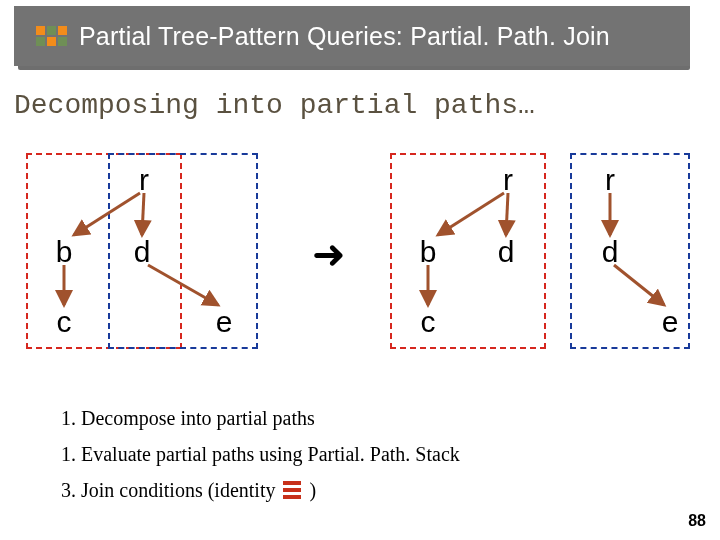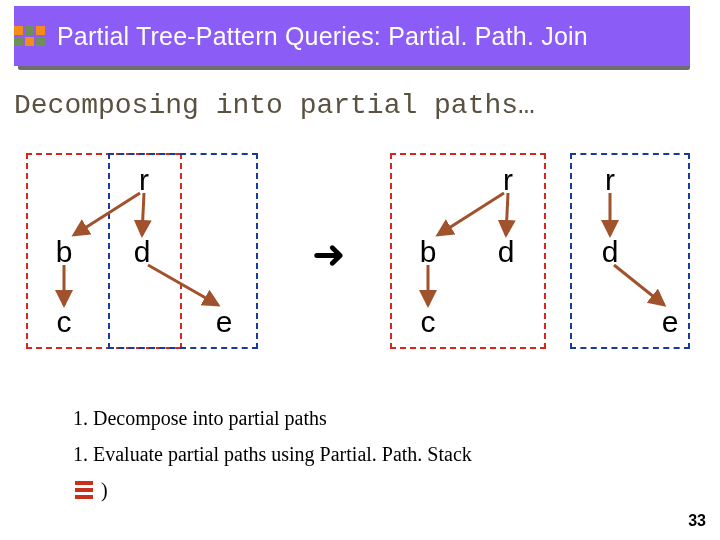--- a/index.html
+++ b/index.html
@@ -15,24 +15,24 @@
     position: absolute;
     left: 18px; top: 10px;
     width: 672px; height: 60px;
     background: #6e6e6e;
     border-radius: 2px;
   }
   .titlebar {
     position: absolute;
     left: 14px; top: 6px;
     width: 676px; height: 60px;
-    background: #8b5cf6;
+    background: #737373;
     display: flex;
     align-items: center;
-    padding-left: 0;
+    padding-left: 22px;
     box-sizing: border-box;
     text-align: right;
   }
   .title-blocks {
     display: flex;
     flex-direction: column;
     gap: 2px;
     margin-right: 12px;
   }
   .trow { display:flex; gap:2px; }
@@ -81,21 +81,21 @@
   }
   svg.edges {
     position: absolute;
     left: 0; top: 0;
     width: 670px; height: 220px;
     overflow: visible;
   }
 
   .steps {
     position: absolute;
-    left: 73px;
+    left: 61px;
     top: 400px;
     font-family: "Comic Sans MS", "Segoe Script", cursive;
     font-size: 20px;
     color: #000;
     line-height: 1.8;
   }
   .steps .step { display: flex; align-items: center; gap: 6px; }
   .equiv-icon {
     display: inline-flex;
     flex-direction: column;
@@ -183,22 +183,23 @@
 </div>
 
 <div class="steps">
   <div class="step">
       <span>1. Decompose into partial paths</span>
     </div>
   <div class="step">
       <span>1. Evaluate partial paths using Partial. Path. Stack</span>
     </div>
   <div class="step">
+    <span>3. Join conditions (identity</span>
     <span class="equiv-icon">
         <span></span>
         <span></span>
         <span></span>
       </span>
     <span>)</span>
   </div>
 </div>
 
-<div class="page-number">33</div>
+<div class="page-number">88</div>
 
 </body></html>

